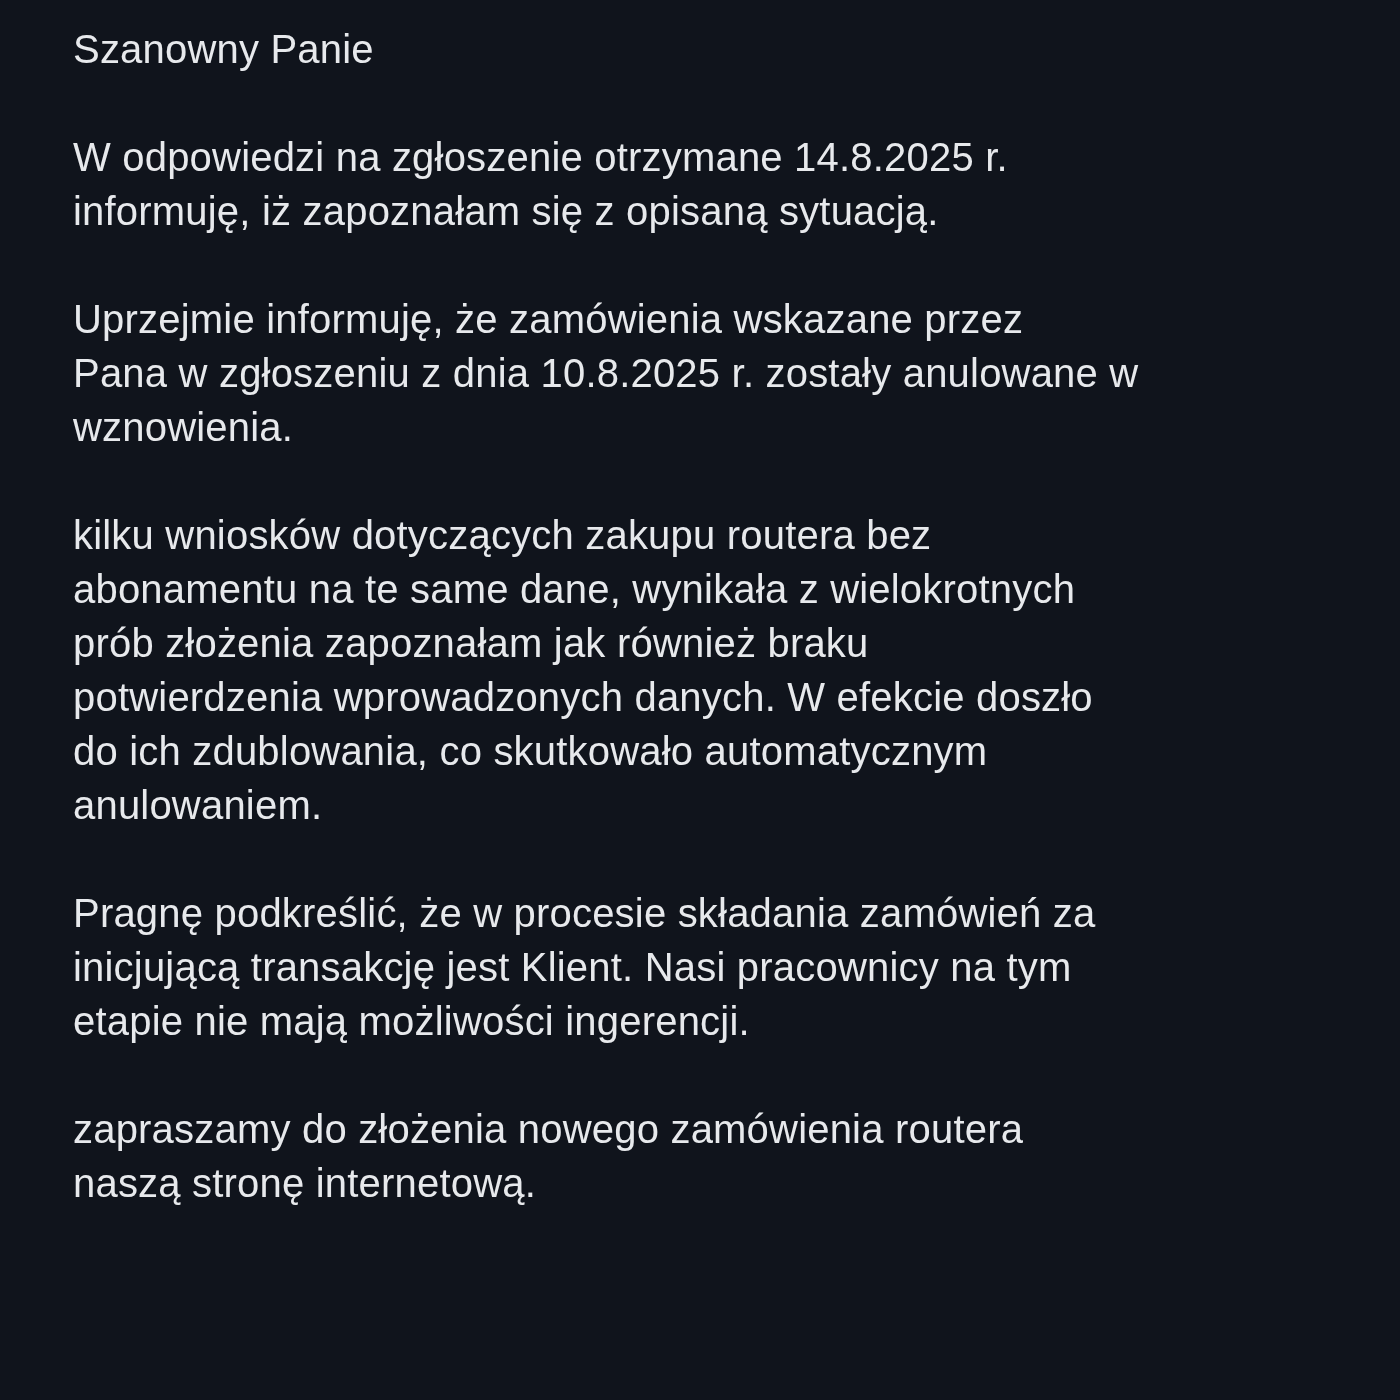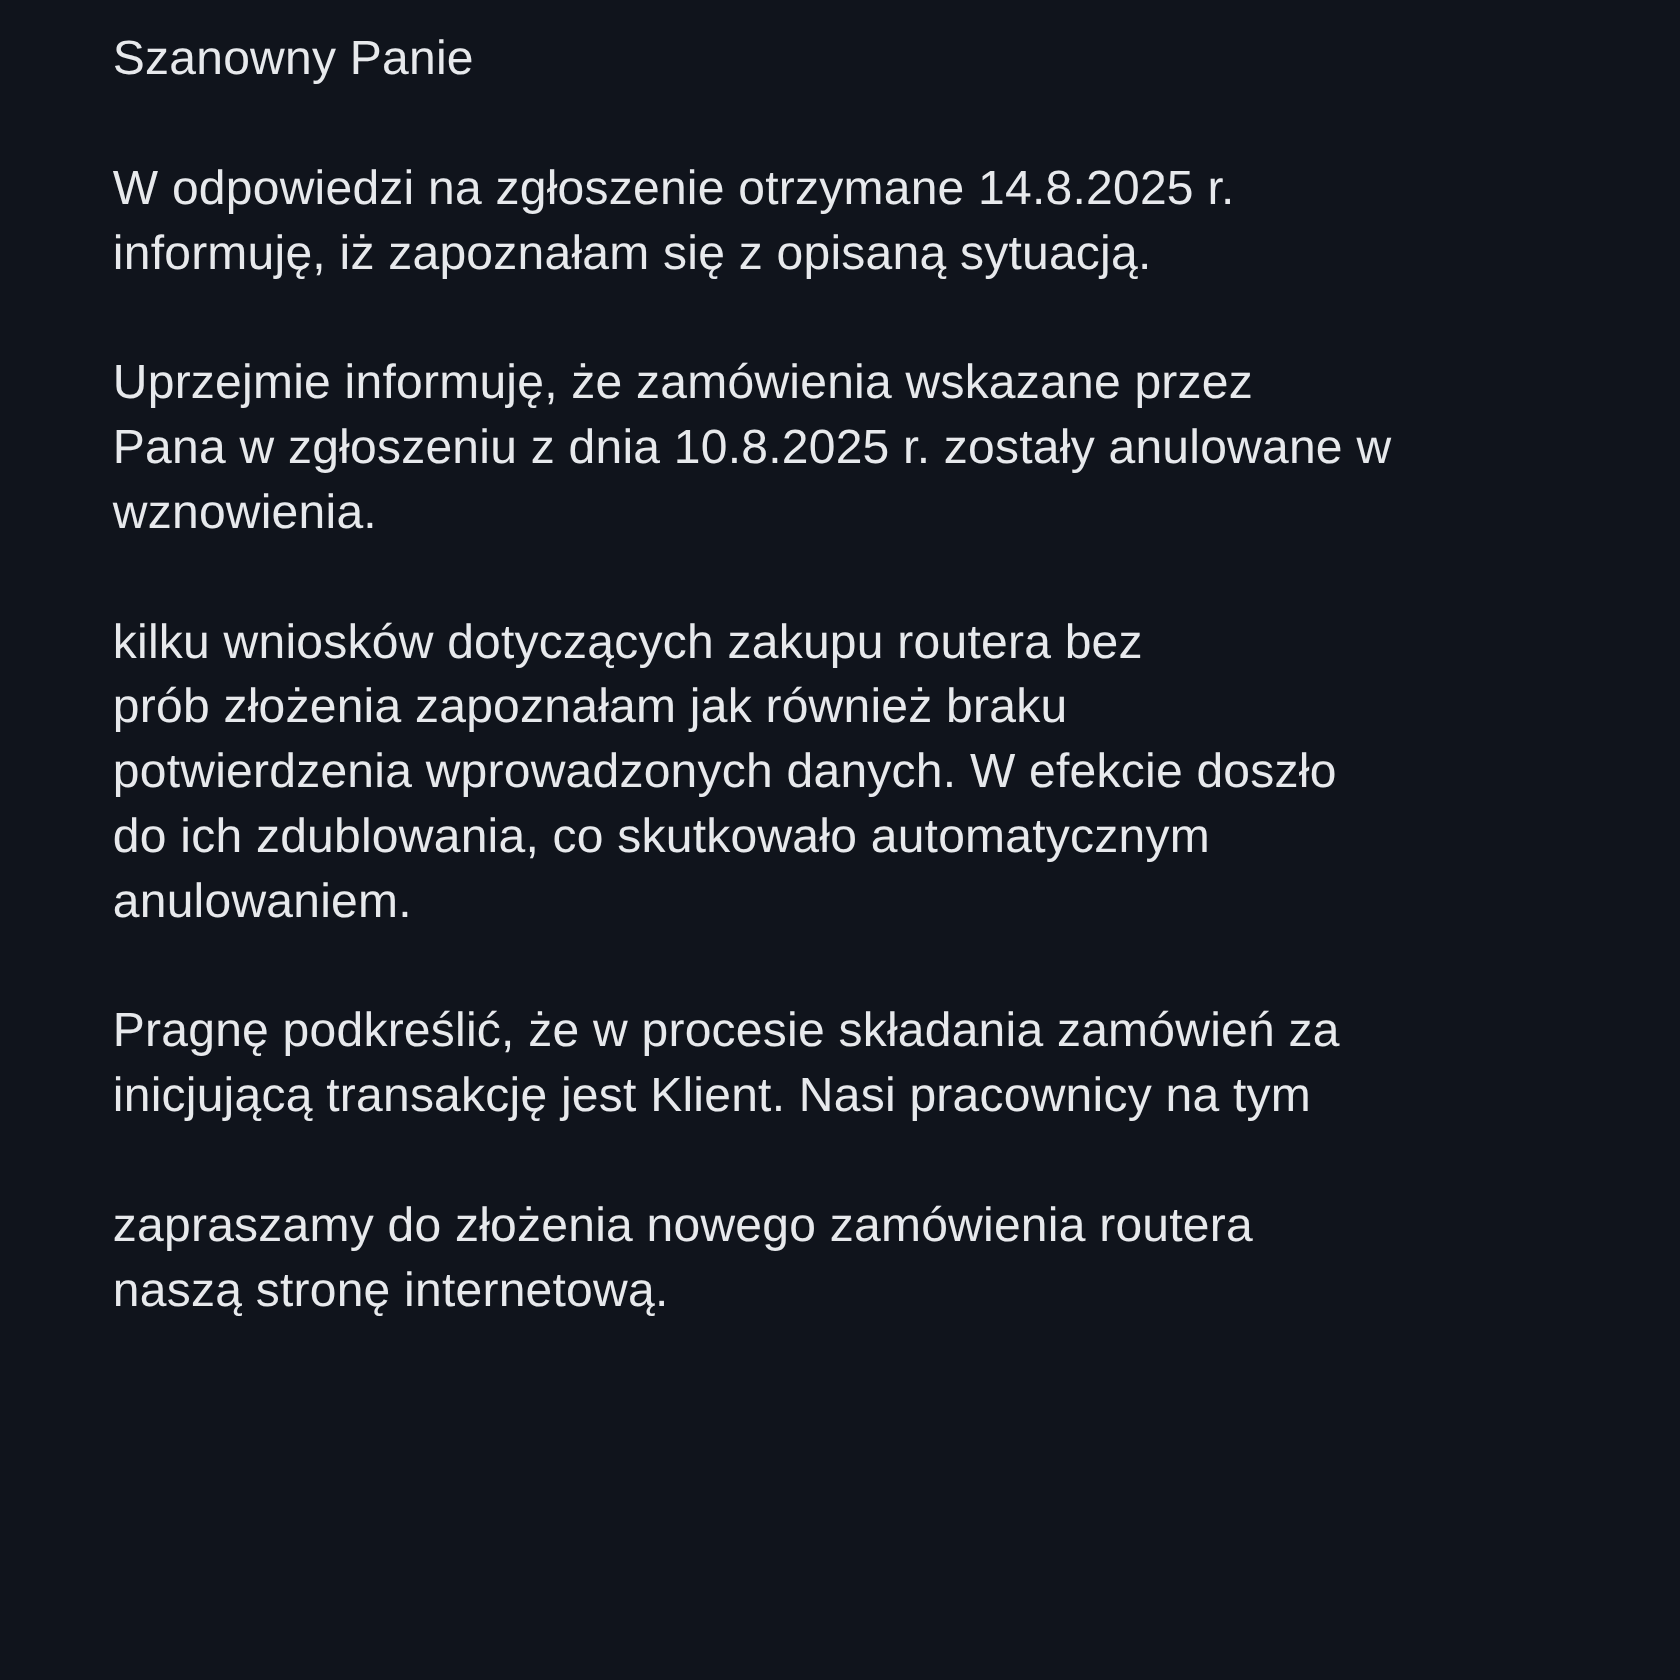--- a/index.html
+++ b/index.html
@@ -9,21 +9,21 @@
   body {
     width: 1400px;
     height: 1400px;
     background: #10141c;
     overflow: hidden;
   }
   .email-body {
     box-sizing: border-box;
     width: 1400px;
     height: 1400px;
-    padding: 22px 110px 0 94px;
+    padding: 22px 110px 0 73px;
     font-family: "Liberation Sans", "DejaVu Sans", sans-serif;
     font-size: 40px;
     line-height: 54px;
     font-weight: 400;
     letter-spacing: 0.2px;
     color: #e7e9ec;
   }
   .paragraph {
     margin: 0 0 54px 0;
   }
@@ -43,26 +43,28 @@
       <span class="text-line">W odpowiedzi na zgłoszenie otrzymane 14.8.2025 r.</span>
       <span class="text-line">informuję, iż zapoznałam się z opisaną sytuacją.</span>
     </p>
     <p class="paragraph">
       <span class="text-line">Uprzejmie informuję, że zamówienia wskazane przez</span>
       <span class="text-line">Pana w zgłoszeniu z dnia 10.8.2025 r. zostały anulowane w</span>
       <span class="text-line">wznowienia.</span>
     </p>
     <p class="paragraph">
       <span class="text-line">kilku wniosków dotyczących zakupu routera bez</span>
+      <span class="text-line">abonamentu na te same dane, wynikała z wielokrotnych</span>
       <span class="text-line">prób złożenia zapoznałam jak również braku</span>
       <span class="text-line">potwierdzenia wprowadzonych danych. W efekcie doszło</span>
       <span class="text-line">do ich zdublowania, co skutkowało automatycznym</span>
       <span class="text-line">anulowaniem.</span>
     </p>
     <p class="paragraph">
       <span class="text-line">Pragnę podkreślić, że w procesie składania zamówień za</span>
       <span class="text-line">inicjującą transakcję jest Klient. Nasi pracownicy na tym</span>
+      <span class="text-line">etapie nie mają możliwości ingerencji.</span>
     </p>
     <p class="paragraph">
       <span class="text-line">zapraszamy do złożenia nowego zamówienia routera</span>
       <span class="text-line">naszą stronę internetową.</span>
     </p>
   </div>
 
 </body></html>

